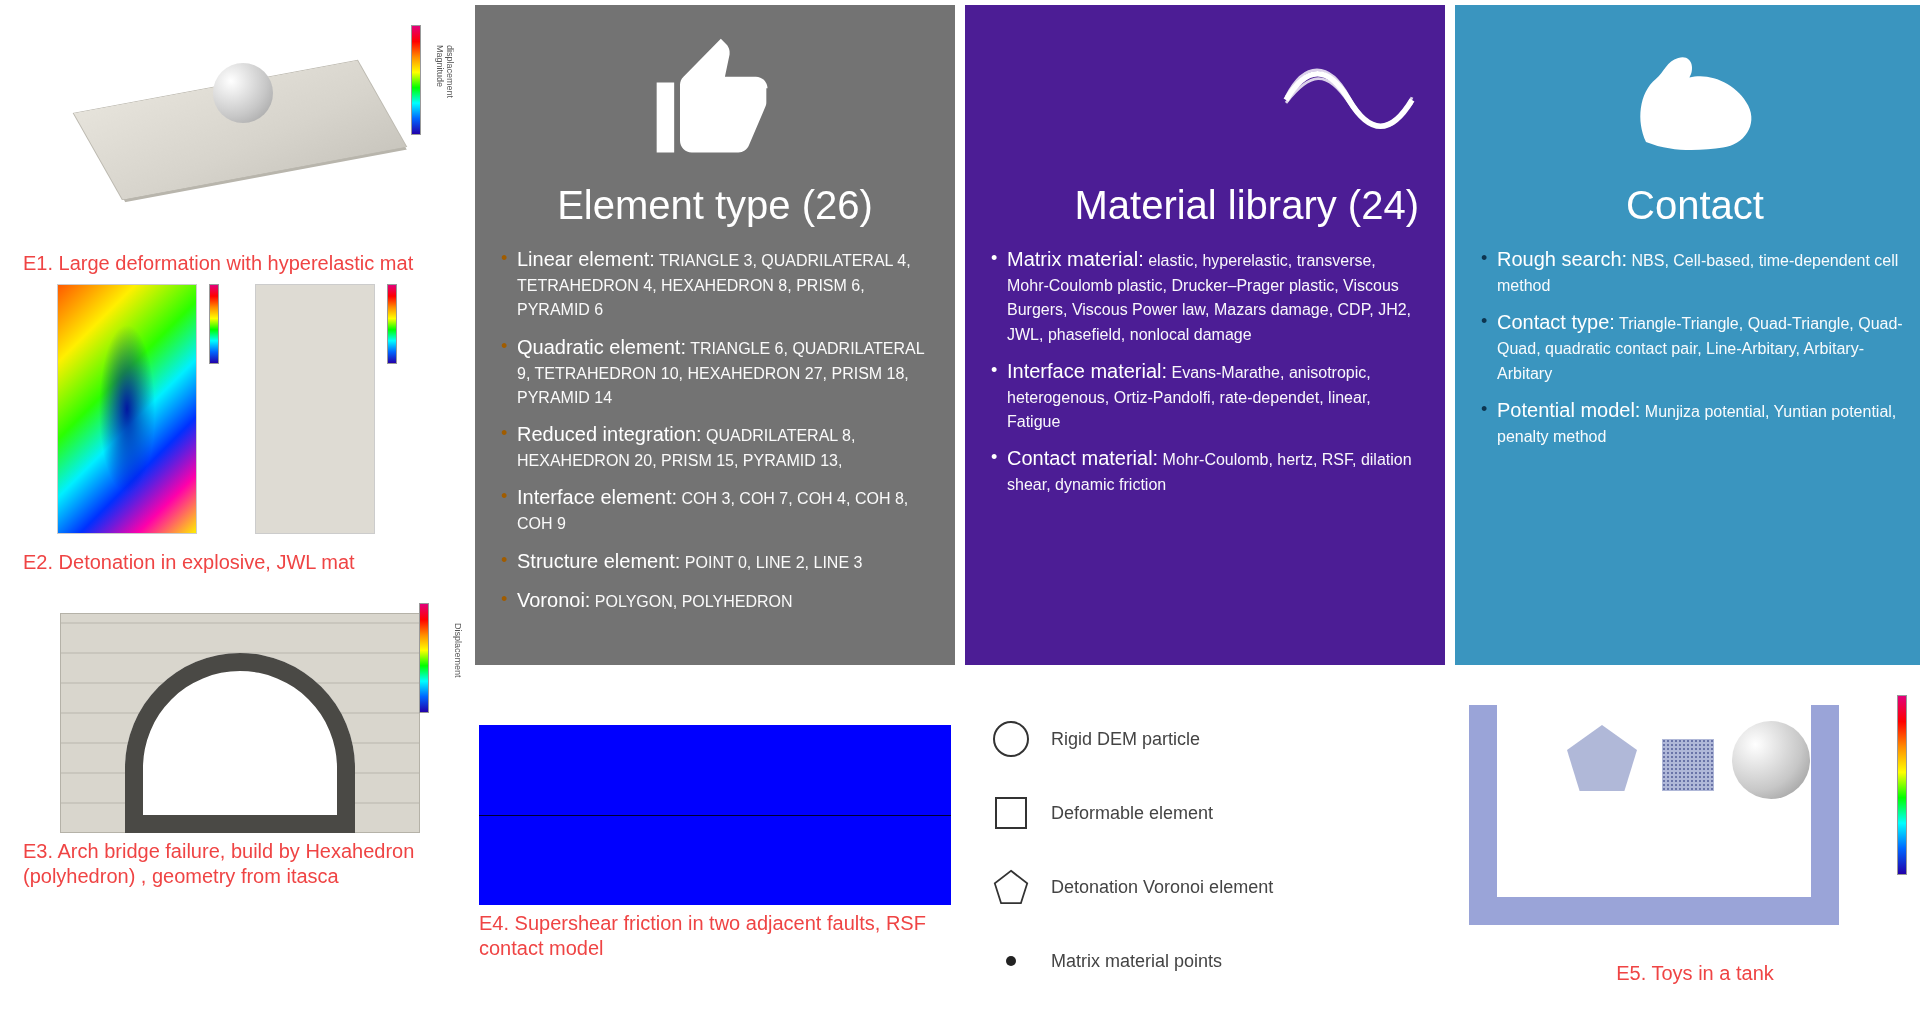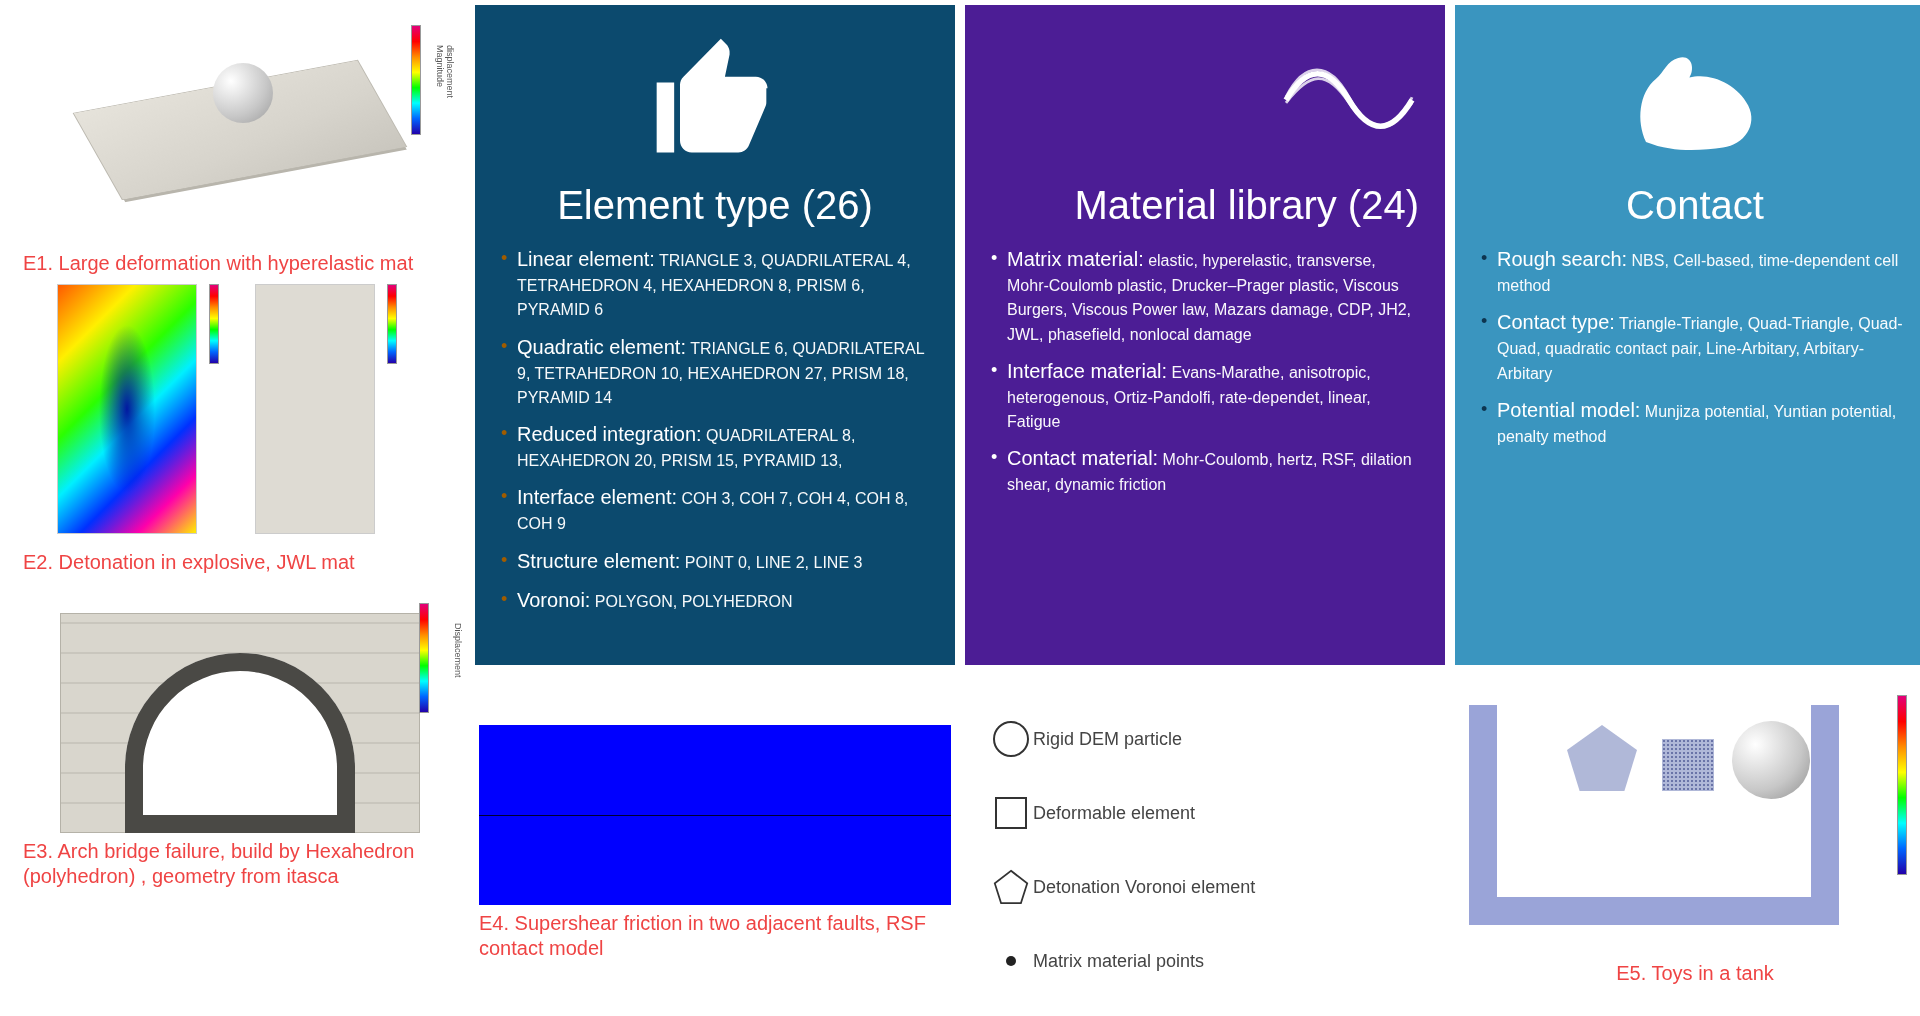--- a/index.html
+++ b/index.html
@@ -96,21 +96,21 @@
     background:#fff;
     box-shadow: inset 0 0 0 18px #4a4945;
   }
   
   .tile {
     grid-row:1;
     padding: 20px 26px 26px 26px;
     color:#fff;
     display:flex; flex-direction:column;
   }
-  .tile-yellow { grid-column:2; background:#0c4a6e; }
+  .tile-yellow { grid-column:2; background:#737373; }
   .tile-orange { grid-column:3; background:#4c1d95;align-items:flex-end; }
   .tile-blue   { grid-column:4; background:#3a95bf; }
   .tile-icon { text-align:center; height:150px; display:flex; align-items:center; justify-content:center;}
   .tile-icon svg { width:140px; height:140px; fill:#fff; }
   .tile-title {
     font-size:40px; font-weight:300; text-align:center; margin:8px 0 18px 0;
   }
   .tile ul { list-style:none; }
   .tile li {
     font-size:18px; line-height:1.35; margin-bottom:12px;
@@ -132,21 +132,21 @@
   }
   .b-e4 { grid-column:2; }
   .b-legend { grid-column:3; padding-top:30px;}
   .b-e5 { grid-column:4; }
   .e4-plot {
     width:100%; height:180px; background:#0000ff; position:relative; margin-top:40px;
   }
   .e4-plot::after{
     content:""; position:absolute; left:0; right:0; top:50%; height:1px; background:#000033;
   }
-  .legend-row { display:flex; align-items:center; margin:12px 0 18px 20px; font-size:18px; color:#444;}
+  .legend-row { display:flex; align-items:center; gap:18px; margin:12px 0 18px 20px; font-size:18px; color:#444;}
   .lg-shape { width:44px; height:44px; display:flex; align-items:center; justify-content:center;}
   .lg-circle{ width:36px;height:36px;border:2px solid #333;border-radius:50%;}
   .lg-square{ width:32px;height:32px;border:2px solid #333;}
   .lg-pent{ width:36px;height:36px; }
   .lg-dot{ width:10px;height:10px;background:#222;border-radius:50%;}
   
   .e5-scene { position:relative; height:260px; margin-top:10px;}
   .tank {
     position:absolute; left:10px; bottom:30px; width:370px; height:220px;
     border-left:28px solid #9aa4d8;

